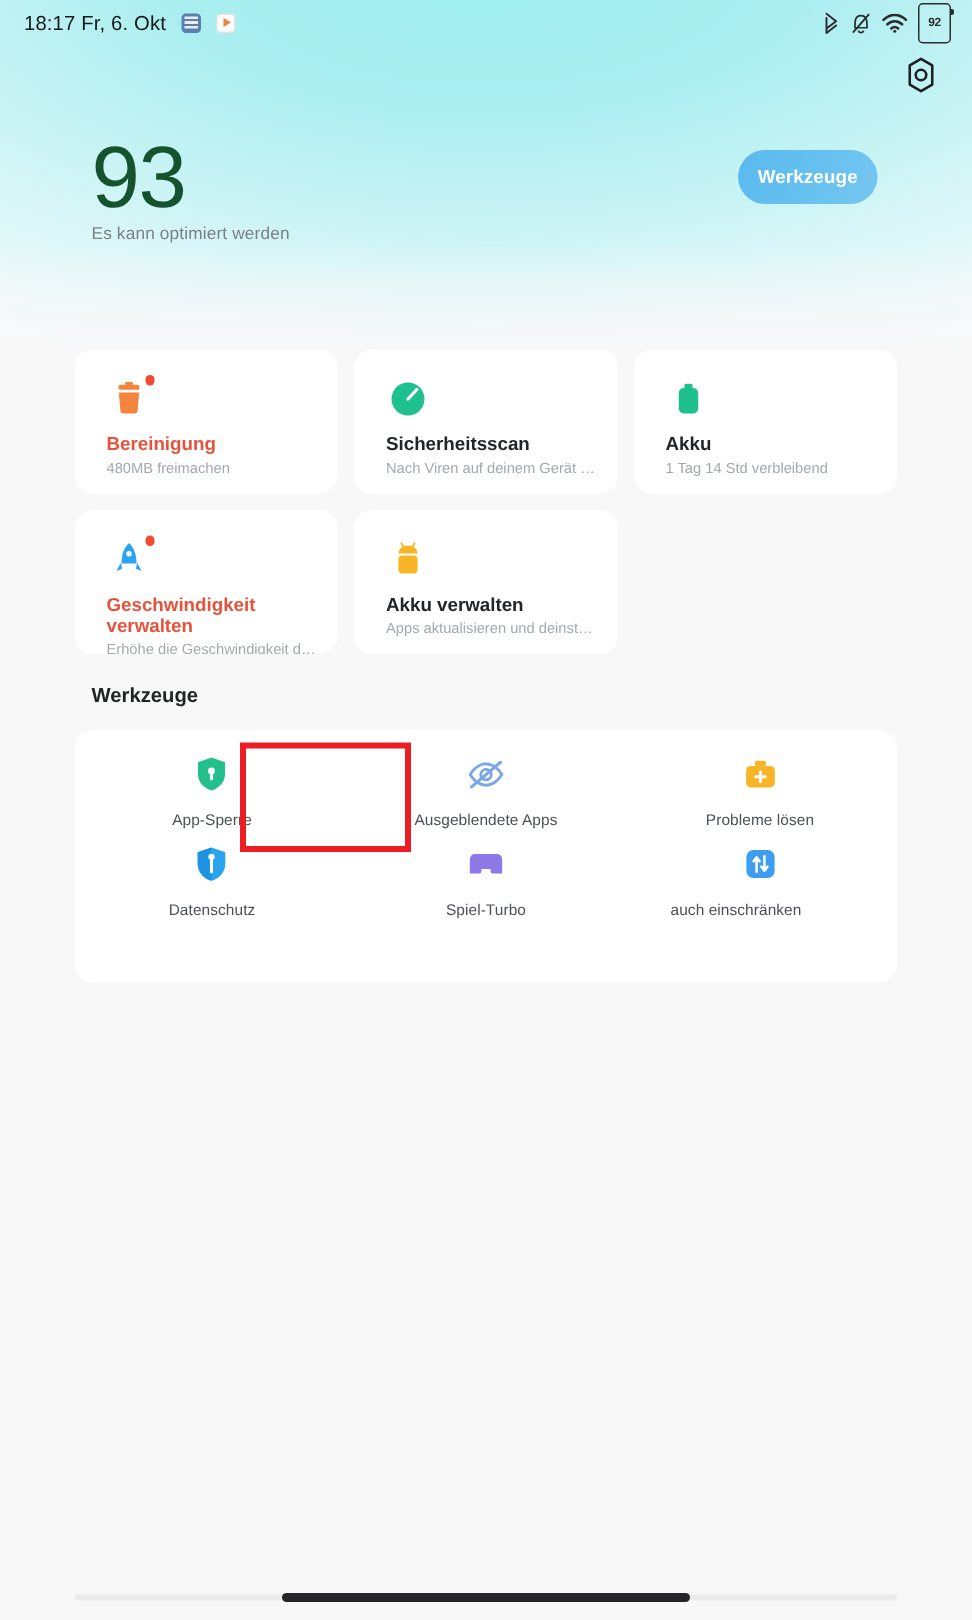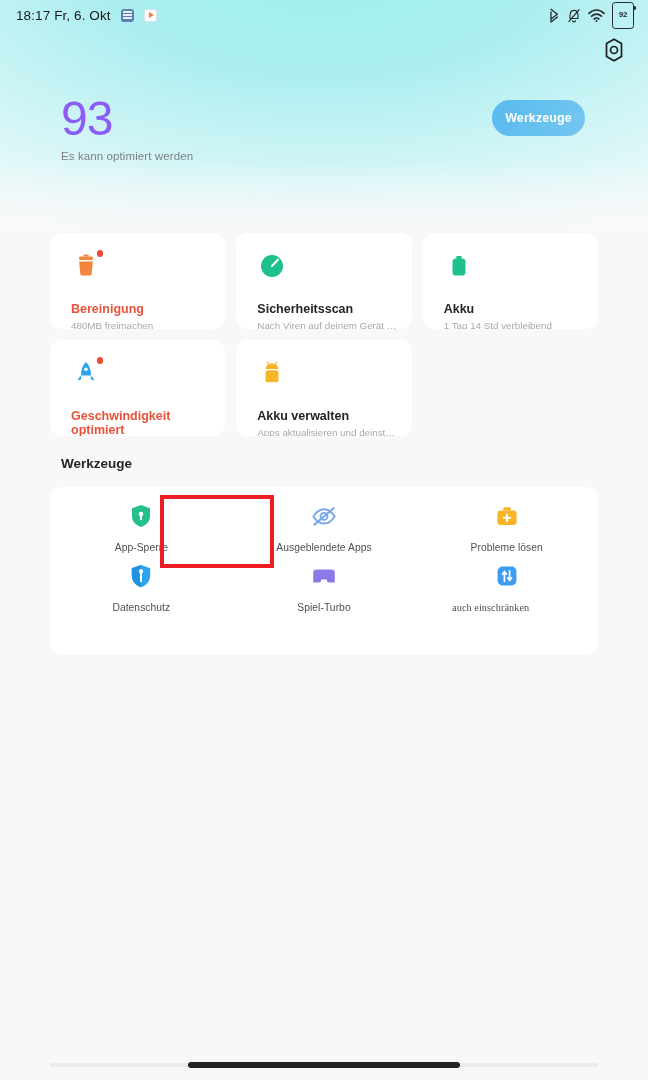--- a/index.html
+++ b/index.html
@@ -55,21 +55,21 @@
     content:""; position:absolute; right:-3.2px; top:3.4px; width:2px; height:4.6px;
     background:#2a2c2f; border-radius:0 1.4px 1.4px 0;
   }
   .batt span{ font-size:8px; color:#2a2c2f; line-height:1; letter-spacing:-.2px; font-weight:600;}
 
   
   #gear-btn { position:absolute; right:20px; top:36px; width:28px; height:28px; z-index:6; }
 
   
   #score-wrap { position:absolute; left:61px; top:88px; z-index:5; }
-  #score { font-size:48px; line-height:62px; color:#8b5cf6; font-weight:400; letter-spacing:-1px; }
+  #score { font-size:58px; line-height:62px; color:#14532d; font-weight:400; letter-spacing:-1px; }
   #score-sub { font-size:11.5px; color:#7b7f85; letter-spacing:.1px; }
 
   #optimize-btn {
     position:absolute; right:63px; top:100px; z-index:5;
     width:93px; height:36px; border-radius:18px; border:0;
     background:linear-gradient(118deg,#5ab9ee 0%,#63c0ef 45%,#76c6f0 100%);
     color:#ffffff; font-size:12.5px; font-weight:700; letter-spacing:.1px;
     font-family:"Liberation Sans", sans-serif; cursor:pointer;
     display:flex; align-items:center; justify-content:center;
   }
@@ -81,42 +81,42 @@
   }
   .card {
     background:#ffffff; border-radius:12px; height:96px;
     padding:18px 14px 0 21px; position:relative; overflow:hidden;
   }
   .card .ic { height:30px; width:30px; position:relative; }
   .card .ic .dot {
     position:absolute; width:6.5px; height:6.5px; border-radius:50%;
     background:#f24932; right:-2px; top:-1px;
   }
-  .c-title { margin-top:21px; font-size:12.5px; font-weight:700; color:#222528; letter-spacing:0; }
+  .c-title { margin-top:8px; font-size:12.5px; font-weight:700; color:#222528; letter-spacing:0; }
   .c-title.warn { color:#e8523a; }
   .c-sub { margin-top:4px; font-size:9.8px; color:#a4a8ad; white-space:nowrap; overflow:hidden;
            text-overflow:ellipsis; max-width:100%; }
 
   
   #tools-head { position:absolute; left:61px; top:456px; font-size:13.5px; font-weight:700; color:#222528; z-index:4;}
   #tools-card {
     position:absolute; left:50px; top:487px; width:548px; height:168px;
     background:#fff; border-radius:12px; z-index:3;
   }
   #tools-grid {
     position:absolute; left:50px; top:487px; width:548px; z-index:4;
     display:grid; grid-template-columns:repeat(3,1fr); row-gap:10px; padding-top:16px;
   }
   .tool { display:flex; flex-direction:column; align-items:center; }
   .tool .tic { width:26px; height:26px; display:flex; align-items:center; justify-content:center; }
   .tool .tlabel {
     margin-top:13px; font-size:10.3px; color:#4d5054; text-align:center;
     white-space:nowrap; letter-spacing:.05px;
   }
-  .tool.clipped .tlabel { margin-left:-32px;font-family:Liberation Serif, serif; }
+  .tool.clipped .tlabel { margin-left:-32px; }
 
   #highlight-box {
     position:absolute; left:160px; top:495px; width:114px; height:73px;
     border:4px solid #ee1d23; z-index:7; pointer-events:none; background:transparent;
   }
 
   
   #navbar { position:absolute; left:0; bottom:0; width:648px; height:34px; z-index:8; }
   #nav-track {
     position:absolute; left:50px; bottom:13px; width:548px; height:4px;
@@ -219,21 +219,21 @@
   <div class="card">
     <div class="ic">
       <svg width="30" height="30" viewBox="0 0 30 30">
         <path d="M15 4 C18.6 7.6 20 12 20 17.6 h-10 C10 12 11.4 7.6 15 4 Z" fill="#2aa4ec"></path>
         <path d="M9.6 17.2 L6.6 22.6 L10.4 21.2 Z" fill="#2aa4ec"></path>
         <path d="M20.4 17.2 L23.4 22.6 L19.6 21.2 Z" fill="#2aa4ec"></path>
         <circle cx="15" cy="11.2" r="1.8" fill="#ffffff"></circle>
       </svg>
       <span class="dot"></span>
     </div>
-    <div class="c-title warn">Geschwindigkeit optimiert</div>
+    <div class="c-title warn">Geschwindigkeit verwalten</div>
     <div class="c-sub">Erhöhe die Geschwindigkeit deines Gerä…</div>
   </div>
 
   <div class="card">
     <div class="ic">
       <svg width="30" height="30" viewBox="0 0 30 30">
         <path d="M8.6 11 C8.6 8 11.4 5.6 15 5.6 C18.6 5.6 21.4 8 21.4 11 Z" fill="#f9b528"></path>
         <rect x="8.6" y="12.3" width="12.8" height="12" rx="2.6" fill="#f9b528"></rect>
         <line x1="10.6" y1="4.2" x2="12" y2="6.4" stroke="#f9b528" stroke-width="1.3" stroke-linecap="round"></line>
         <line x1="19.4" y1="4.2" x2="18" y2="6.4" stroke="#f9b528" stroke-width="1.3" stroke-linecap="round"></line>

